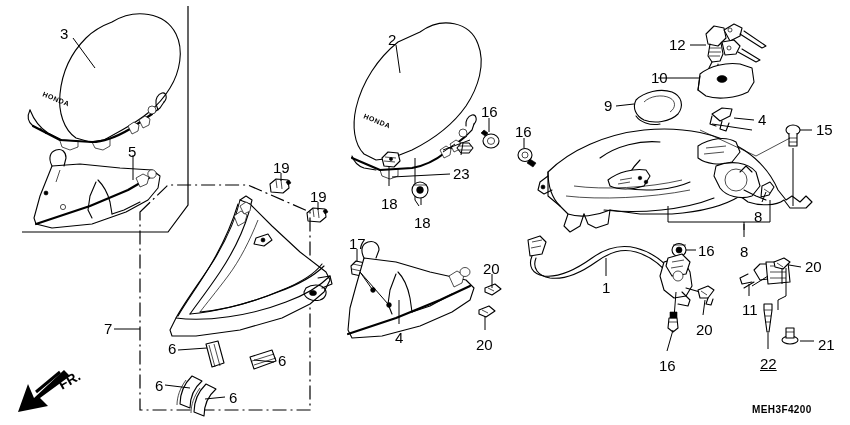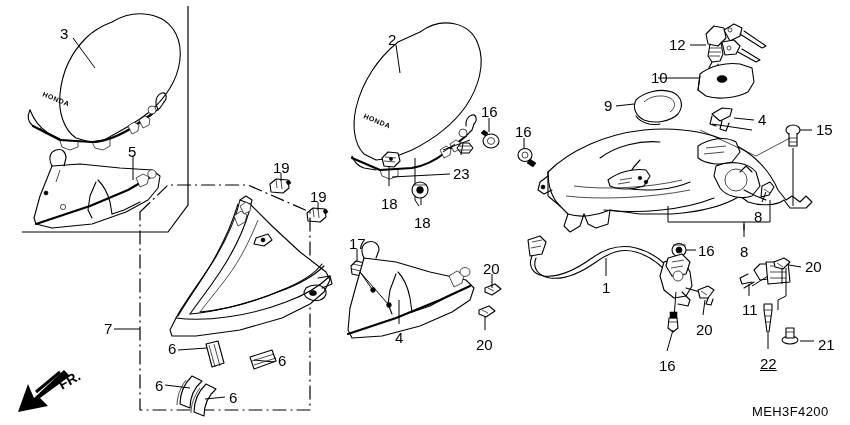--- a/index.html
+++ b/index.html
@@ -1,20 +1,20 @@
 <!DOCTYPE html>
 <html><head>
 <meta charset="utf-8">
 <style>
   html,body{margin:0;padding:0;background:#fff;}
   body{width:850px;height:425px;overflow:hidden;font-family:"Liberation Sans",sans-serif;}
   #stage{position:relative;width:850px;height:425px;background:#ffffff;}
   #stage svg{position:absolute;left:0;top:0;}
   .lbl{position:absolute;font-family:"Liberation Sans",sans-serif;font-size:15px;font-weight:400;color:#000;line-height:1;white-space:nowrap;}
-  .code{position:absolute;font-family:"Liberation Sans",sans-serif;font-size:13px;letter-spacing:.4px;color:#000;}
+  .code{position:absolute;font-family:"Liberation Sans",sans-serif;font-size:10px;letter-spacing:.4px;color:#000;font-weight:bold;}
   .fr{position:absolute;font-family:"Liberation Sans",sans-serif;font-weight:bold;font-size:14px;color:#000;transform:rotate(-30deg);}
 </style>
 </head>
 <body>
 
 <div id="stage">
 
 <svg width="850" height="425" viewBox="0 0 850 425">
   <defs>
     <style>

